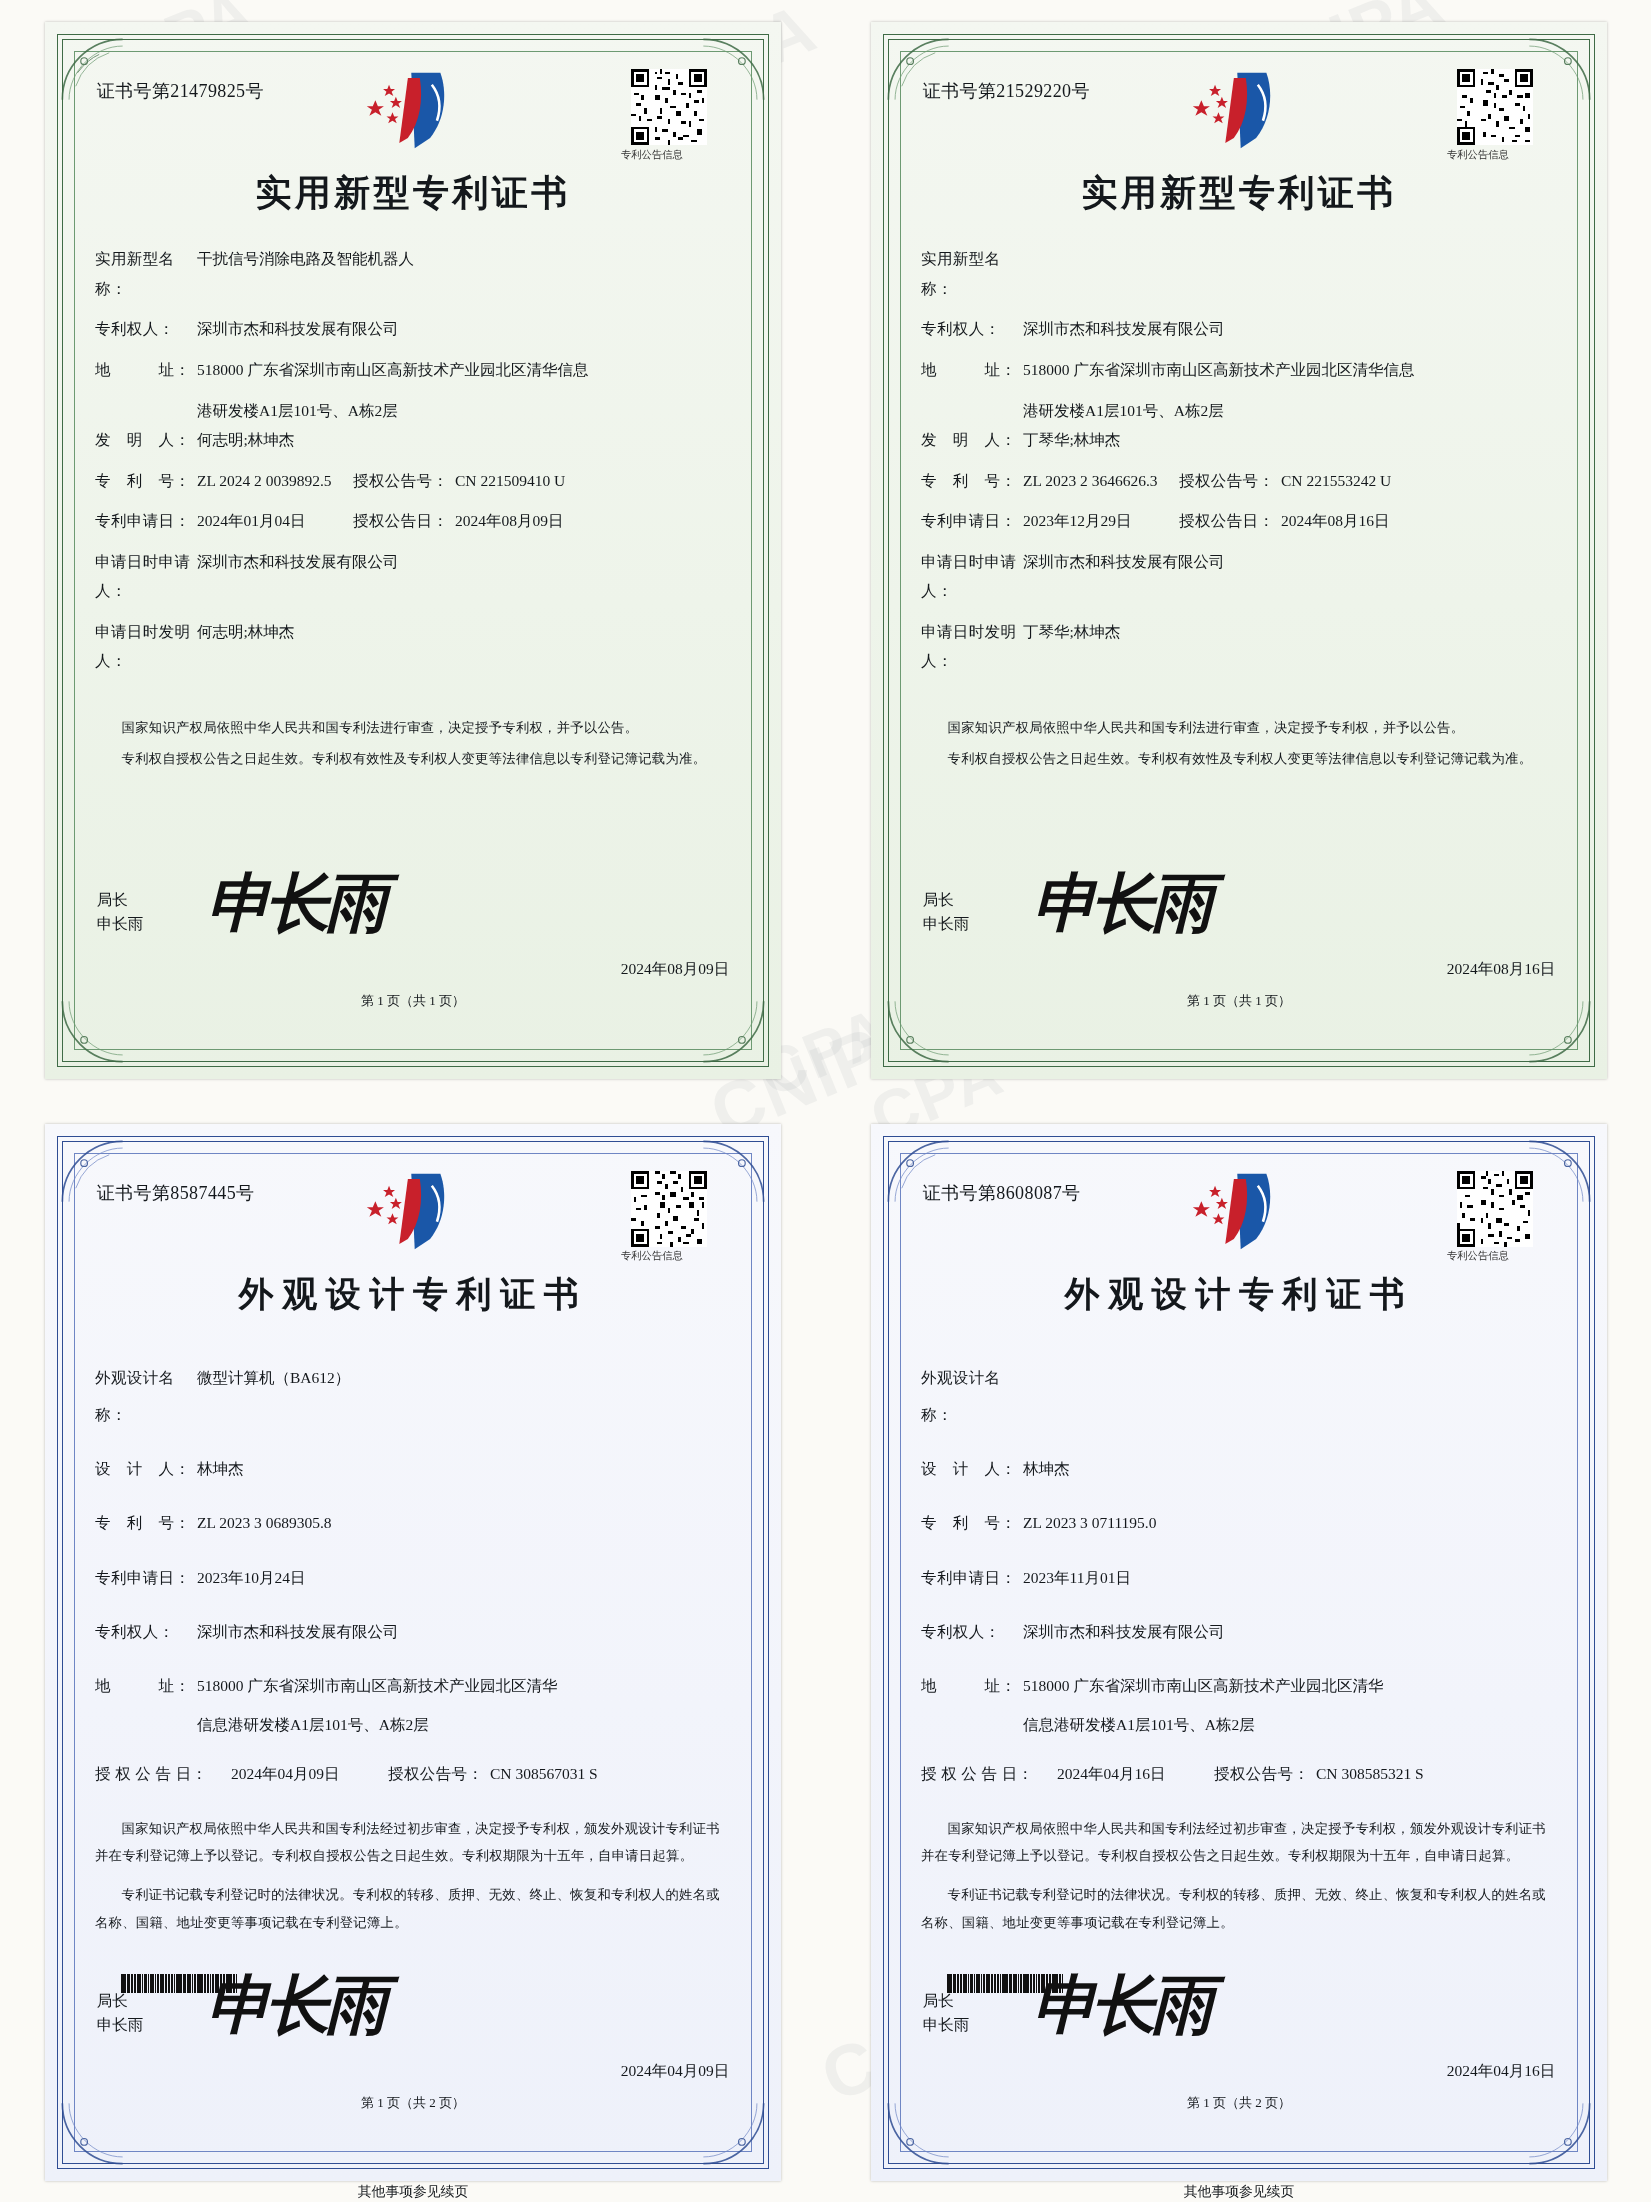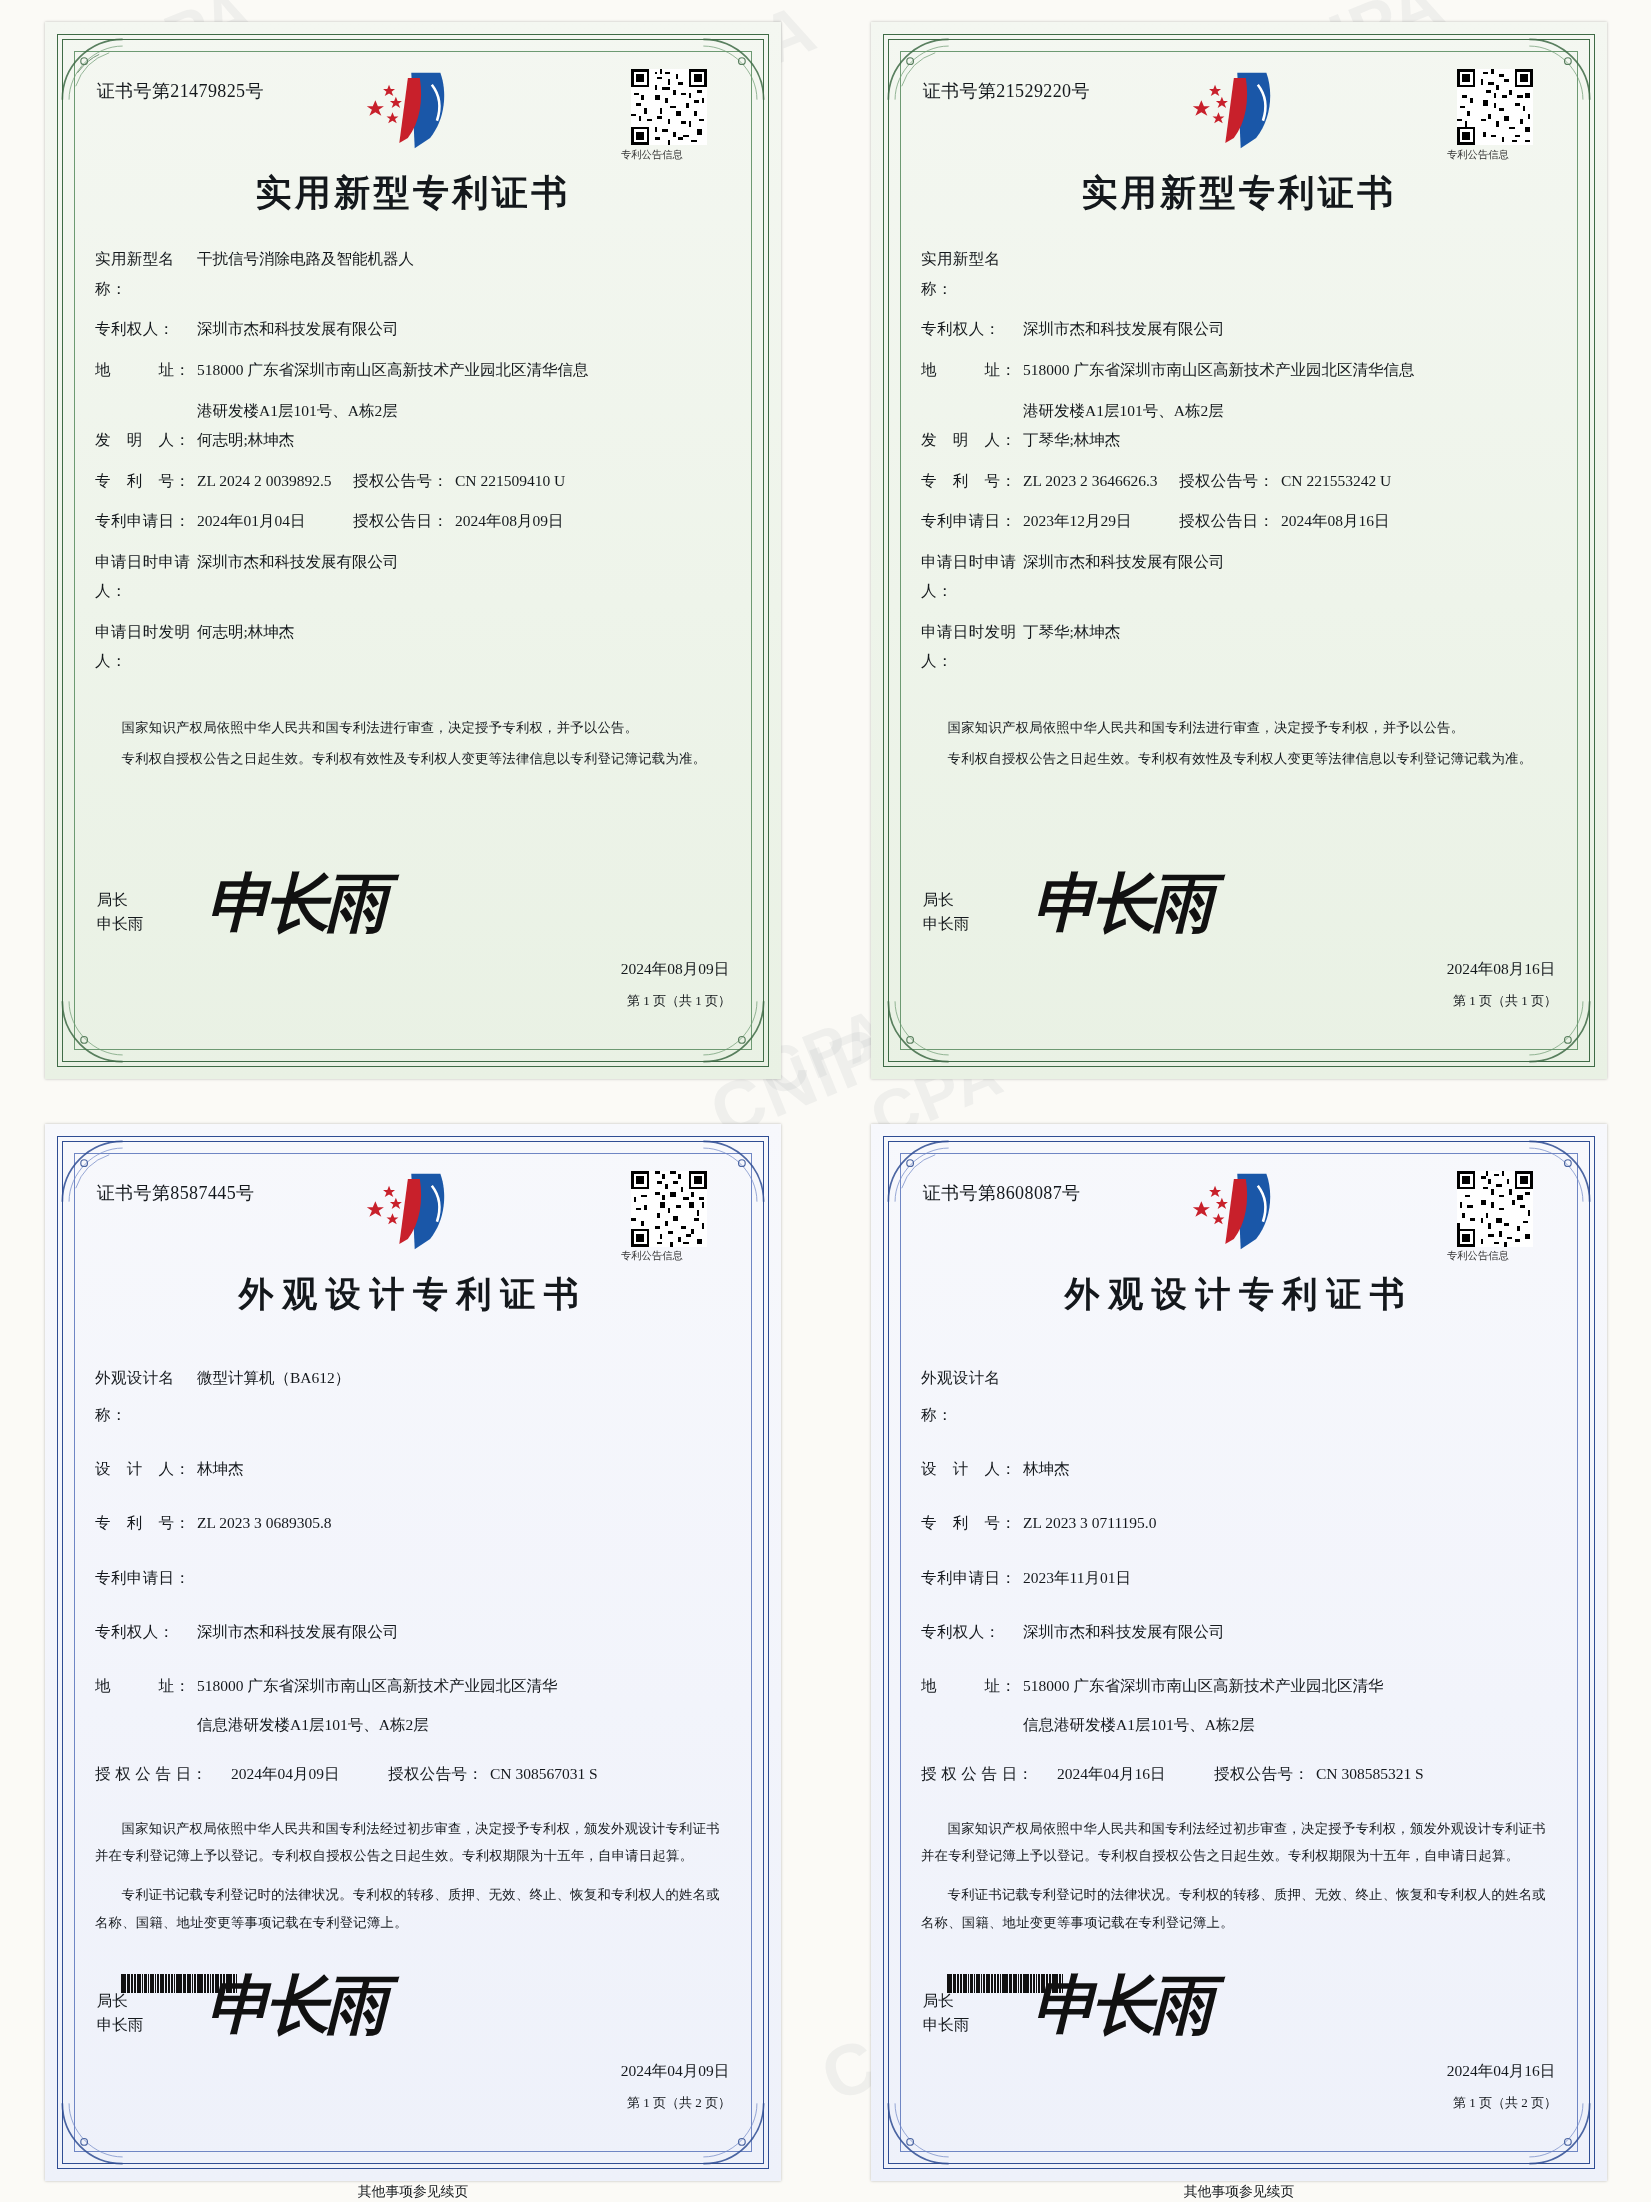--- a/index.html
+++ b/index.html
@@ -103,21 +103,21 @@
   }
   .para.compact{margin-top:22.4px;}
 
   .sign-area{position:absolute;left:1.7px;right:1.7px;bottom:64px;height:103px;}
   .office{position:absolute;left:0;top:15.5px;font-size:15.5px;line-height:1.55;}
   .sig{position:absolute;left:110px;top:-12px;font-size:64px;color:#111;
        font-family:"DejaVu Serif",serif;font-style:italic;font-weight:700;letter-spacing:-5.2px;}
   .date{position:absolute;right:0;bottom:-5.2px;font-size:15.5px;}
 
   .pagefoot{
-    position:absolute;left:0;right:0;bottom:29px;text-align:right;font-size:13px;
+    position:absolute;left:0;right:0;bottom:29px;text-align:center;font-size:13px;
   }
   .barcode{position:absolute;height:22.4px;display:flex;align-items:flex-end;gap:0.9px;}
   .barcode i{display:block;background:#111;width:1.7px;height:100%;}
   .bc-inner{left:26px;bottom:148px;width:215px;height:19px;}
   .cellnote{
     position:absolute;left:0;right:0;bottom:1.7px;text-align:center;font-size:13.8px;color:#14181c;
   }
 </style>
 </head>
 <body>
@@ -632,20 +632,21 @@
           <div class="row" style="margin-bottom:17px">
             <div class="lbl">设　计　人：</div>
             <div class="val">林坤杰</div>
           </div>
           <div class="row" style="margin-bottom:17px">
             <div class="lbl">专　利　号：</div>
             <div class="val">ZL 2023 3 0689305.8</div>
           </div>
           <div class="row" style="margin-bottom:17px">
             <div class="lbl">专利申请日：</div>
+            <div class="val">2023年10月24日</div>
           </div>
           <div class="row" style="margin-bottom:17px">
             <div class="lbl">专利权人：</div>
             <div class="val">深圳市杰和科技发展有限公司</div>
           </div>
           <div class="row" style="margin-bottom:1.7px">
             <div class="lbl">地　　　址：</div>
             <div class="val">518000 广东省深圳市南山区高新技术产业园北区清华</div>
           </div>
           <div class="sub" style="margin-bottom:12px">信息港研发楼A1层101号、A栋2层</div>

